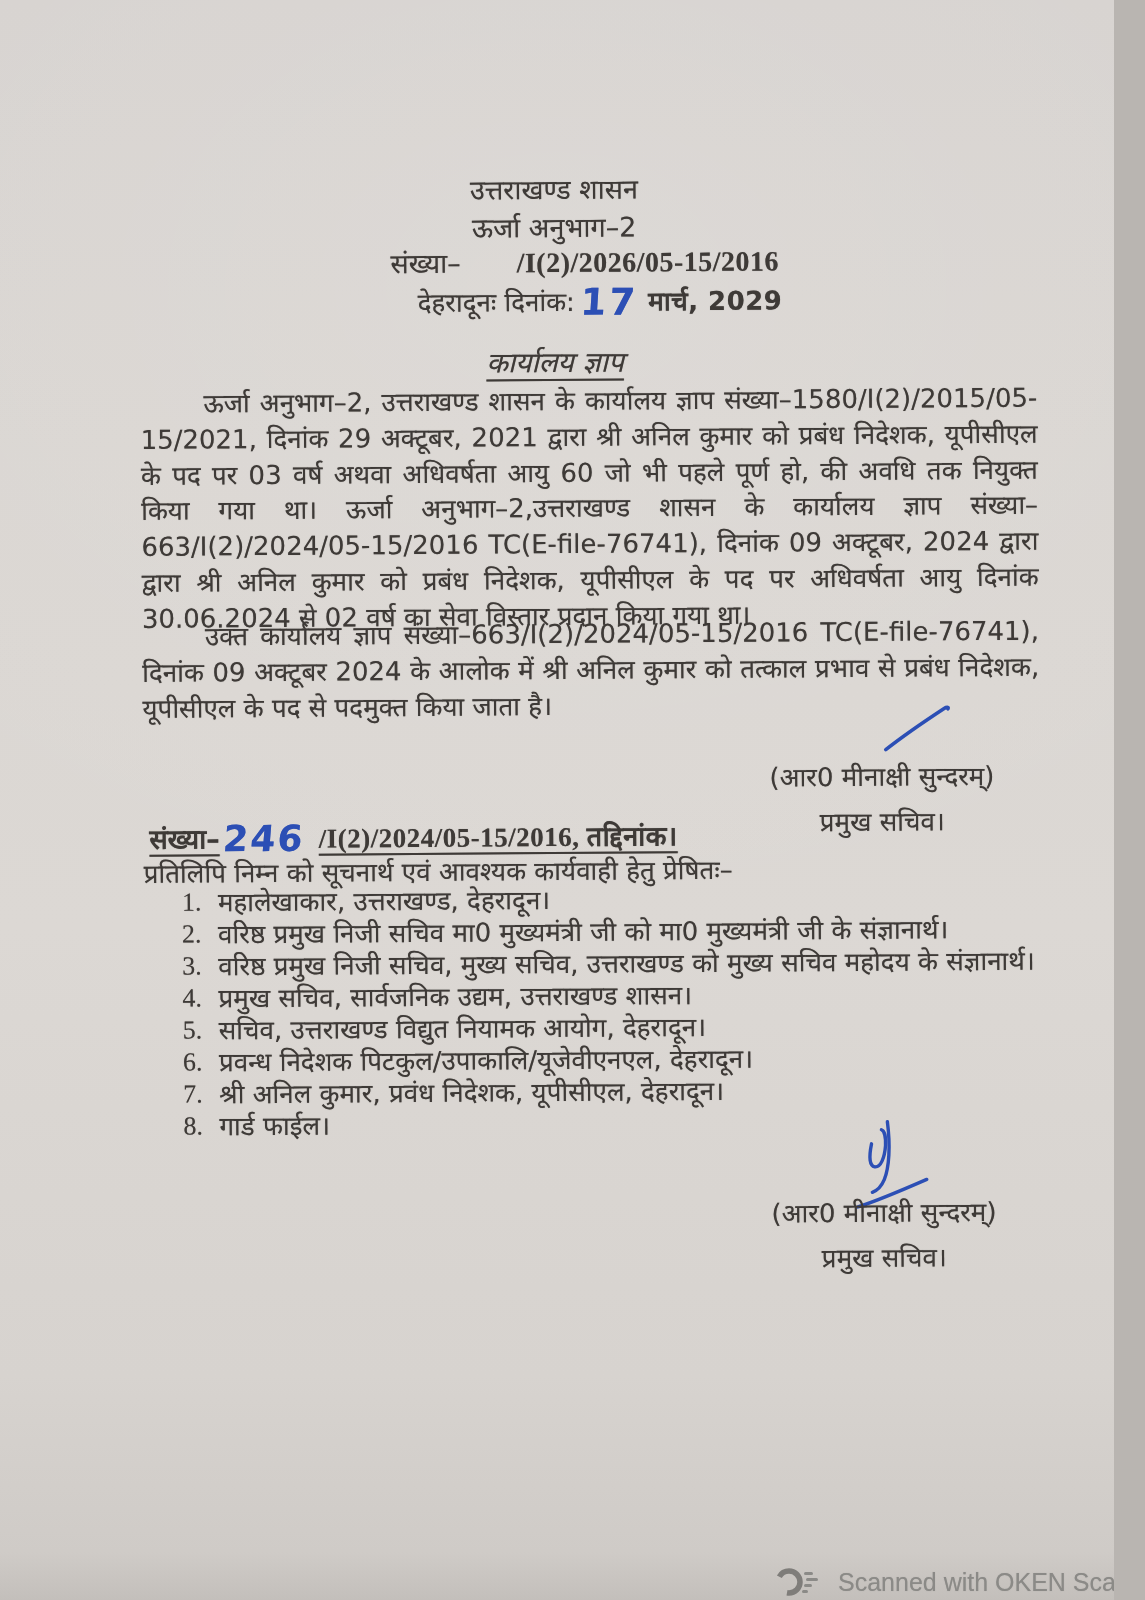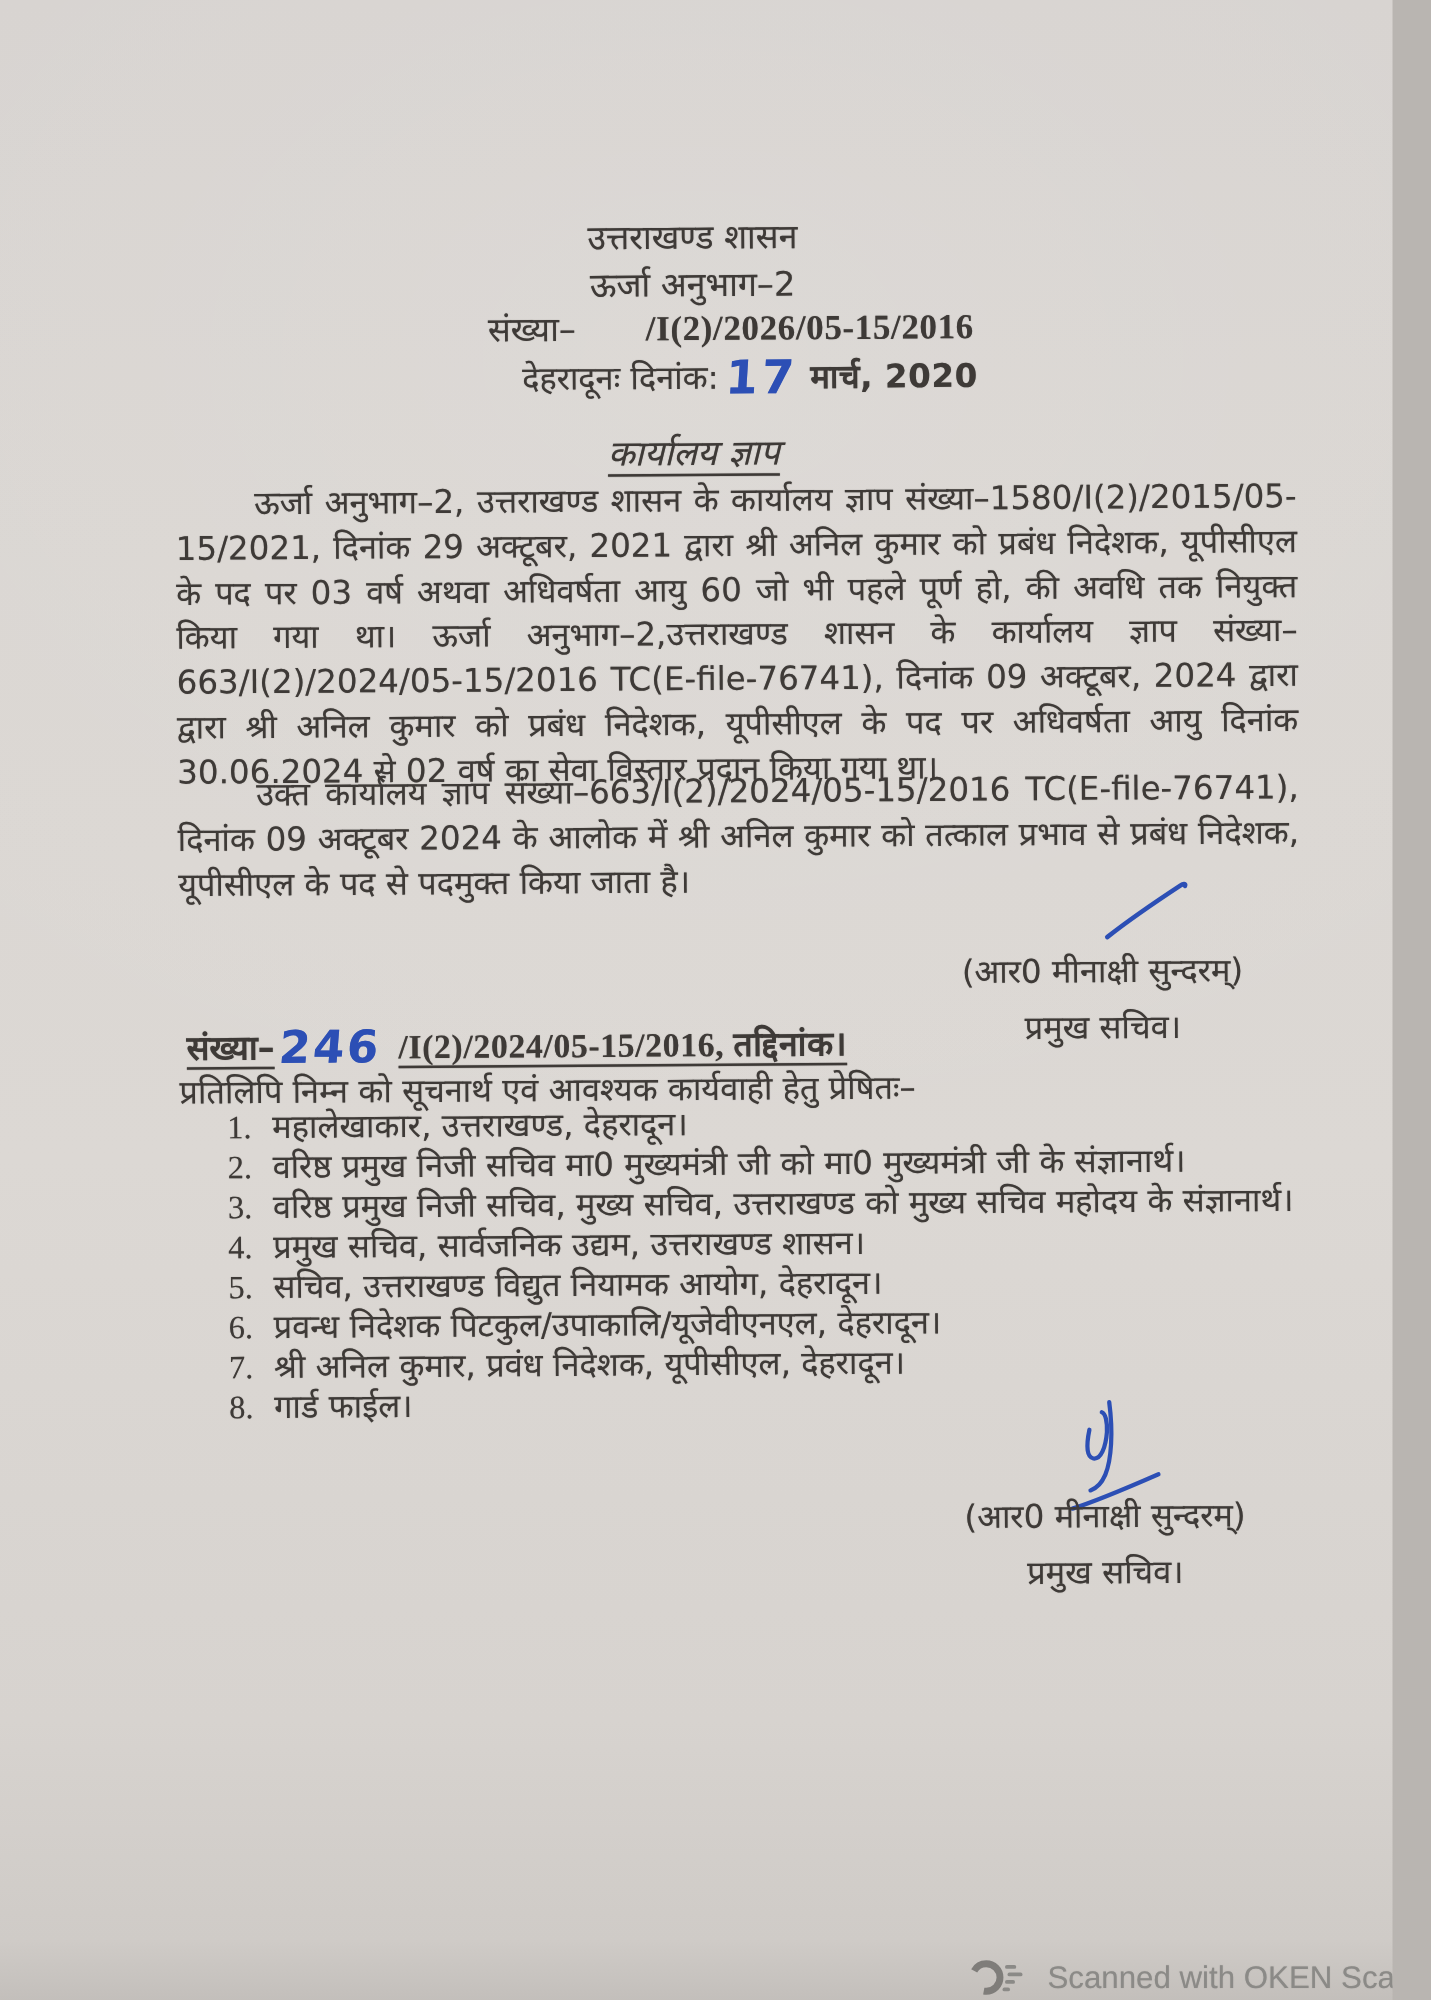--- a/index.html
+++ b/index.html
@@ -57,21 +57,21 @@
   <div class="doc">
 
     <div class="abs center ink org1">उत्तराखण्ड शासन</div>
     <div class="abs center ink org2">ऊर्जा अनुभाग–2</div>
 
     <div class="abs ink refline">
       <span>संख्या–</span><span class="serif-num num">/I(2)/2026/05-15/2016</span>
     </div>
 
     <div class="abs ink dateline">
-      <span>देहरादूनः दिनांक:</span><span class="hand day">17</span><span class="monthyear">मार्च, 2020</span>
+      <span>देहरादूनः दिनांक:</span><span class="hand day">17</span><span class="monthyear">मार्च, 2029</span>
     </div>
 
     <div class="abs center ink title">
       <span>कार्यालय ज्ञाप</span>
     </div>
 
     <div class="abs ink para p1">ऊर्जा अनुभाग–2, उत्तराखण्ड शासन के कार्यालय ज्ञाप संख्या–1580/I(2)/2015/05-15/2021, दिनांक 29 अक्टूबर, 2021 द्वारा श्री अनिल कुमार को प्रबंध निदेशक, यूपीसीएल के पद पर 03 वर्ष अथवा अधिवर्षता आयु 60 जो भी पहले पूर्ण हो, की अवधि तक नियुक्त किया गया था। ऊर्जा अनुभाग–2,उत्तराखण्ड शासन के कार्यालय ज्ञाप संख्या–663/I(2)/2024/05-15/2016 TC(E-file-76741), दिनांक 09 अक्टूबर, 2024 द्वारा द्वारा श्री अनिल कुमार को प्रबंध निदेशक, यूपीसीएल के पद पर अधिवर्षता आयु दिनांक 30.06.2024 से 02 वर्ष का सेवा विस्तार प्रदान किया गया था।</div>
     <div class="abs ink para p2">उक्त कार्यालय ज्ञाप संख्या–663/I(2)/2024/05-15/2016 TC(E-file-76741), दिनांक 09 अक्टूबर 2024 के आलोक में श्री अनिल कुमार को तत्काल प्रभाव से प्रबंध निदेशक, यूपीसीएल के पद से पदमुक्त किया जाता है।</div>
 
     <svg class="sig" style="left:855px;top:690px;" width="110" height="70" viewBox="0 0 110 70">

